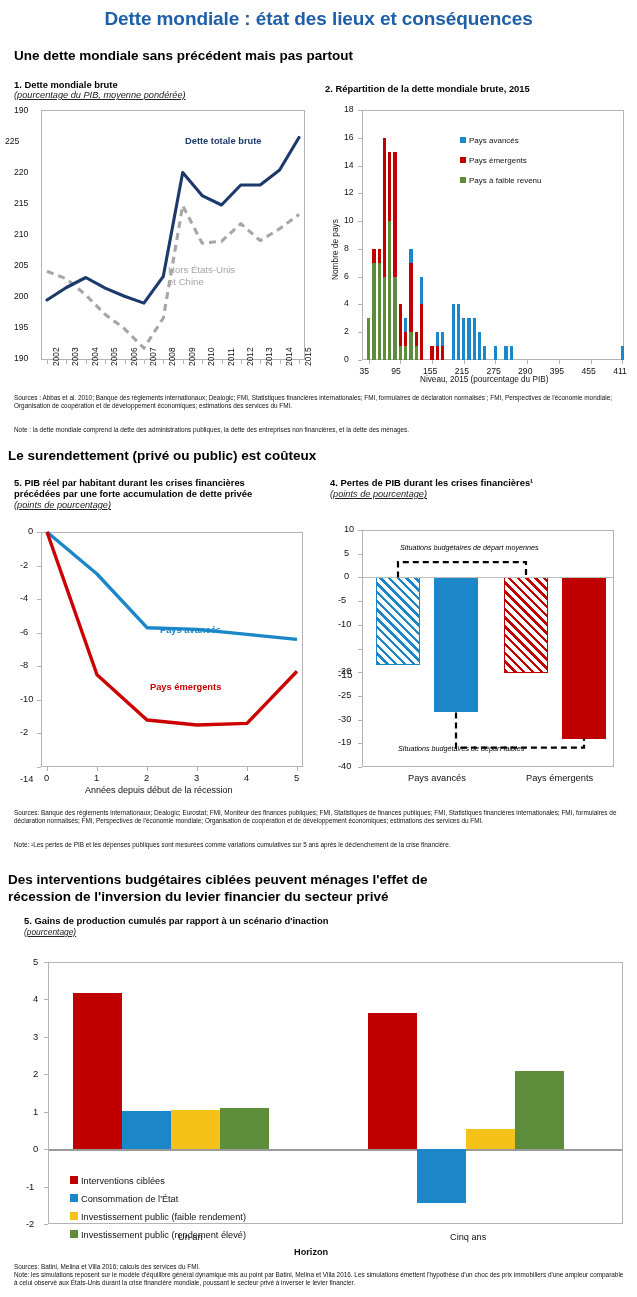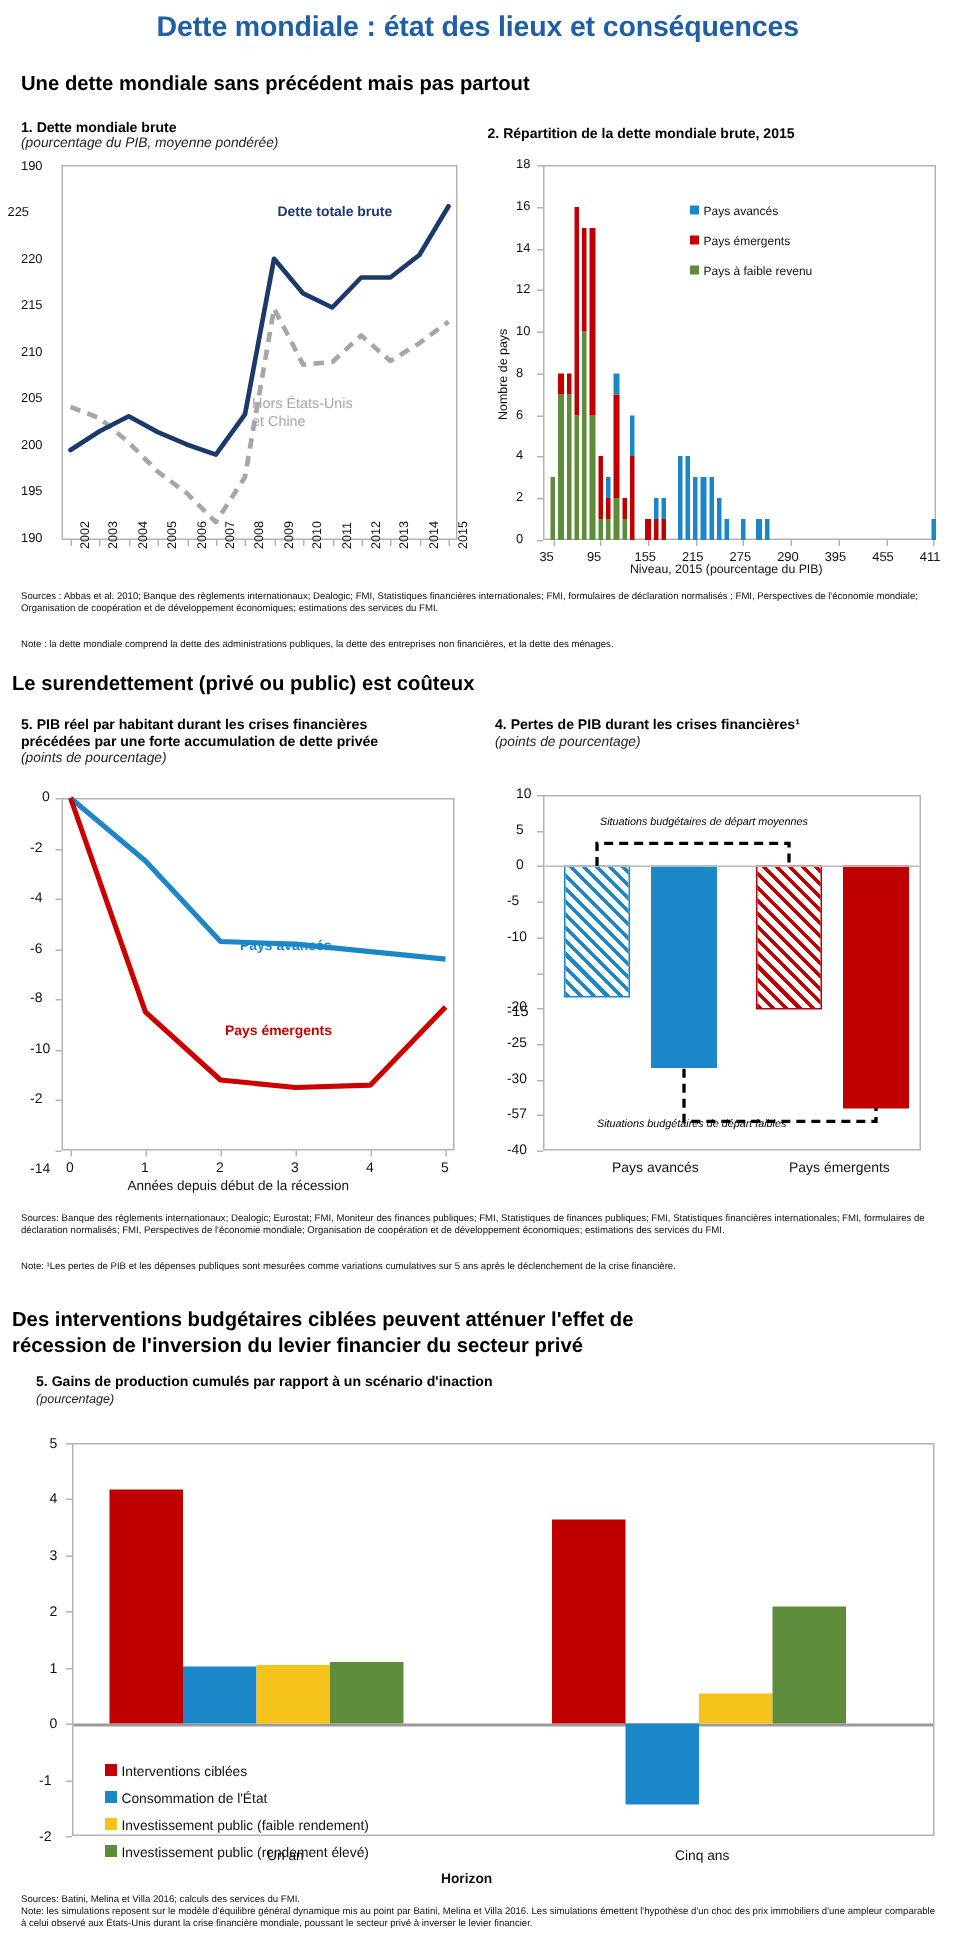--- a/index.html
+++ b/index.html
@@ -5,21 +5,21 @@
   html,body{margin:0;padding:0;background:#ffffff;}
   body{width:637px;height:1297px;position:relative;
        font-family:"Liberation Sans", sans-serif;color:#000;
        -webkit-font-smoothing:none;}
   .abs{position:absolute;}
   
   #main-title{left:0;top:8px;width:637px;text-align:center;
     font-size:19px;font-weight:bold;color:#1f5fa8;letter-spacing:-0.1px;}
   .section-head{font-size:13.5px;font-weight:bold;color:#000;line-height:15.5px;}
   .panel-title{font-size:9.4px;font-weight:bold;line-height:10.6px;}
-  .panel-sub{font-size:9.2px;font-style:italic;line-height:10.6px;color:#222;}
+  .panel-sub{font-size:9.2px;font-style:italic;line-height:10.6px;color:#222;text-decoration:underline;}
   .notes{font-size:6.4px;line-height:8.0px;color:#111;}
   
   .plotframe{position:absolute;border:1px solid #b3b3b3;box-sizing:border-box;background:#fff;}
   .tick-lbl{position:absolute;font-size:8.6px;color:#111;white-space:nowrap;}
   .axis-title{position:absolute;font-size:8.2px;color:#111;white-space:nowrap;}
   .rot90{position:absolute;font-size:8.3px;color:#111;white-space:nowrap;
          transform:rotate(-90deg);transform-origin:left top;}
   .tickmark{position:absolute;background:#b3b3b3;}
   .serieslabel{position:absolute;font-size:9.3px;font-weight:bold;white-space:nowrap;}
   .legend-row{position:absolute;font-size:8.0px;white-space:nowrap;color:#111;}
@@ -266,21 +266,21 @@
       <div class="tick-lbl" style="left:338px;top:618.8px;font-size:9.2px;">-10</div>
       <div class="tickmark" style="left:358px;top:648.5px;width:4px;height:1px;"></div>
       <div class="tick-lbl" style="left:338px;top:669px;font-size:10px;">-15</div>
       <div class="tickmark" style="left:358px;top:672.2px;width:4px;height:1px;"></div>
       <div class="tick-lbl" style="left:338px;top:666.2px;font-size:9.2px;">-20</div>
       <div class="tickmark" style="left:358px;top:695.9px;width:4px;height:1px;"></div>
       <div class="tick-lbl" style="left:338px;top:689.9px;font-size:9.2px;">-25</div>
       <div class="tickmark" style="left:358px;top:719.6px;width:4px;height:1px;"></div>
       <div class="tick-lbl" style="left:338px;top:713.6px;font-size:9.2px;">-30</div>
       <div class="tickmark" style="left:358px;top:743.3px;width:4px;height:1px;"></div>
-      <div class="tick-lbl" style="left:338px;top:737.3px;font-size:9.2px;">-57</div>
+      <div class="tick-lbl" style="left:338px;top:737.3px;font-size:9.2px;">-19</div>
       <div class="tickmark" style="left:358px;top:767.0px;width:4px;height:1px;"></div>
       <div class="tick-lbl" style="left:338px;top:761.0px;font-size:9.2px;">-40</div>
     </div>
   <div id="c4-bars">
       <div class="bar" style="left:376px;top:577.4px;width:44px;height:87.7px;background:repeating-linear-gradient(45deg, #1b86c8 0px, #1b86c8 2.4px, #ffffff 2.4px, #ffffff 6.2px);border:1.2px solid #1b86c8;box-sizing:border-box;"></div>
       <div class="bar" style="left:434px;top:577.4px;width:44px;height:135.1px;background:#1b86c8;"></div>
       <div class="bar" style="left:504px;top:577.4px;width:44px;height:95.3px;background:repeating-linear-gradient(45deg, #c00000 0px, #c00000 2.4px, #ffffff 2.4px, #ffffff 6.2px);border:1.2px solid #c00000;box-sizing:border-box;"></div>
       <div class="bar" style="left:562px;top:577.4px;width:44px;height:161.2px;background:#c00000;"></div>
       <div class="tickmark" style="left:363px;top:577.4px;width:250px;height:1px;background:#bbb;"></div>
     </div>
@@ -290,21 +290,21 @@
   </svg>
   <div class="annot-it" style="left:400px;top:543px;">Situations budgétaires de départ moyennes</div>
   <div class="annot-it" style="left:398px;top:744px;">Situations budgétaires de départ faibles</div>
   <div class="tick-lbl" style="left:408px;top:773px;font-size:9.3px;">Pays avancés</div>
   <div class="tick-lbl" style="left:526px;top:773px;font-size:9.3px;">Pays émergents</div>
 </div>
 
 <div class="abs notes" style="left:14px;top:809px;width:612px;">Sources: Banque des règlements internationaux; Dealogic; Eurostat; FMI, Moniteur des finances publiques; FMI, Statistiques de finances publiques; FMI, Statistiques financières internationales; FMI, formulaires de déclaration normalisés; FMI, Perspectives de l'économie mondiale; Organisation de coopération et de développement économiques; estimations des services du FMI.</div>
 <div class="abs notes" style="left:14px;top:841px;width:612px;">Note: ¹Les pertes de PIB et les dépenses publiques sont mesurées comme variations cumulatives sur 5 ans après le déclenchement de la crise financière.</div>
 
-<div class="abs section-head" style="left:8px;top:872px;">Des interventions budgétaires ciblées peuvent atténuer l'effet de</div>
+<div class="abs section-head" style="left:8px;top:872px;">Des interventions budgétaires ciblées peuvent ménages l'effet de</div>
 <div class="abs section-head" style="left:8px;top:889px;">récession de l'inversion du levier financier du secteur privé</div>
 
 <div class="abs panel-title" style="left:24px;top:916px;">5. Gains de production cumulés par rapport à un scénario d'inaction</div>
 <div class="abs panel-sub" style="left:24px;top:927px;font-size:8.4px;">(pourcentage)</div>
 
 <div class="abs" style="left:0;top:0;">
   <div class="plotframe" style="left:48px;top:962px;width:575px;height:262px;"></div>
   <div id="c5-yticks">
       <div class="tickmark" style="left:44px;top:962.0px;width:4px;height:1px;"></div>
       <div class="tick-lbl" style="left:33px;top:956.0px;font-size:9.4px;">5</div>

